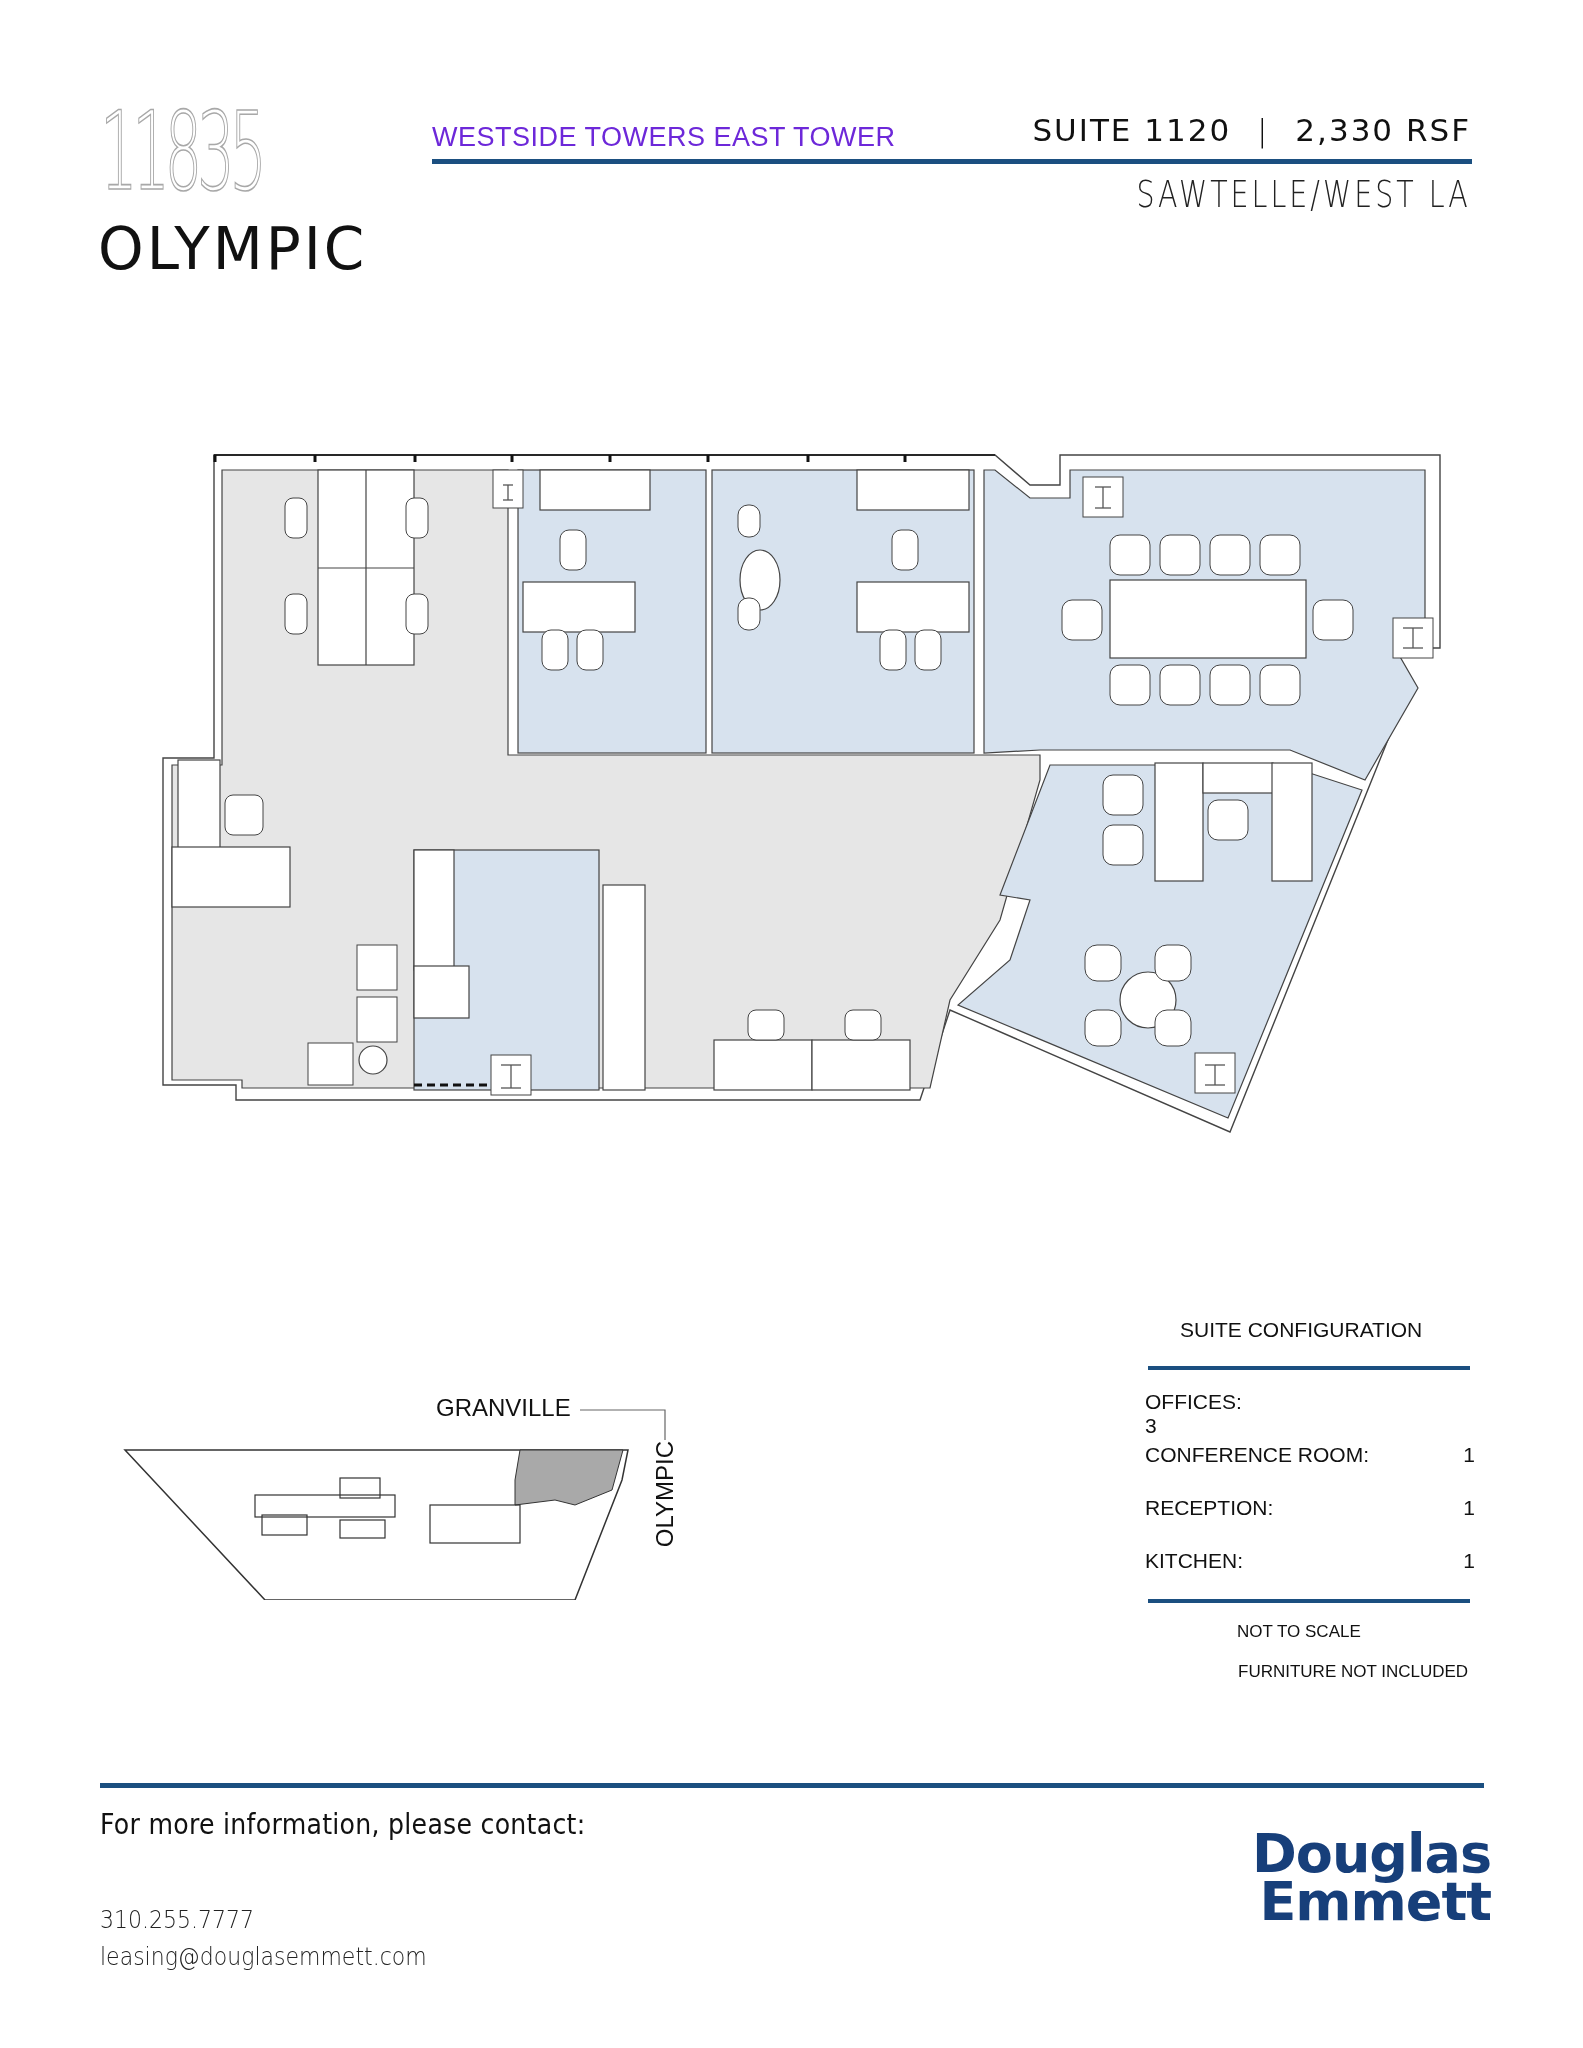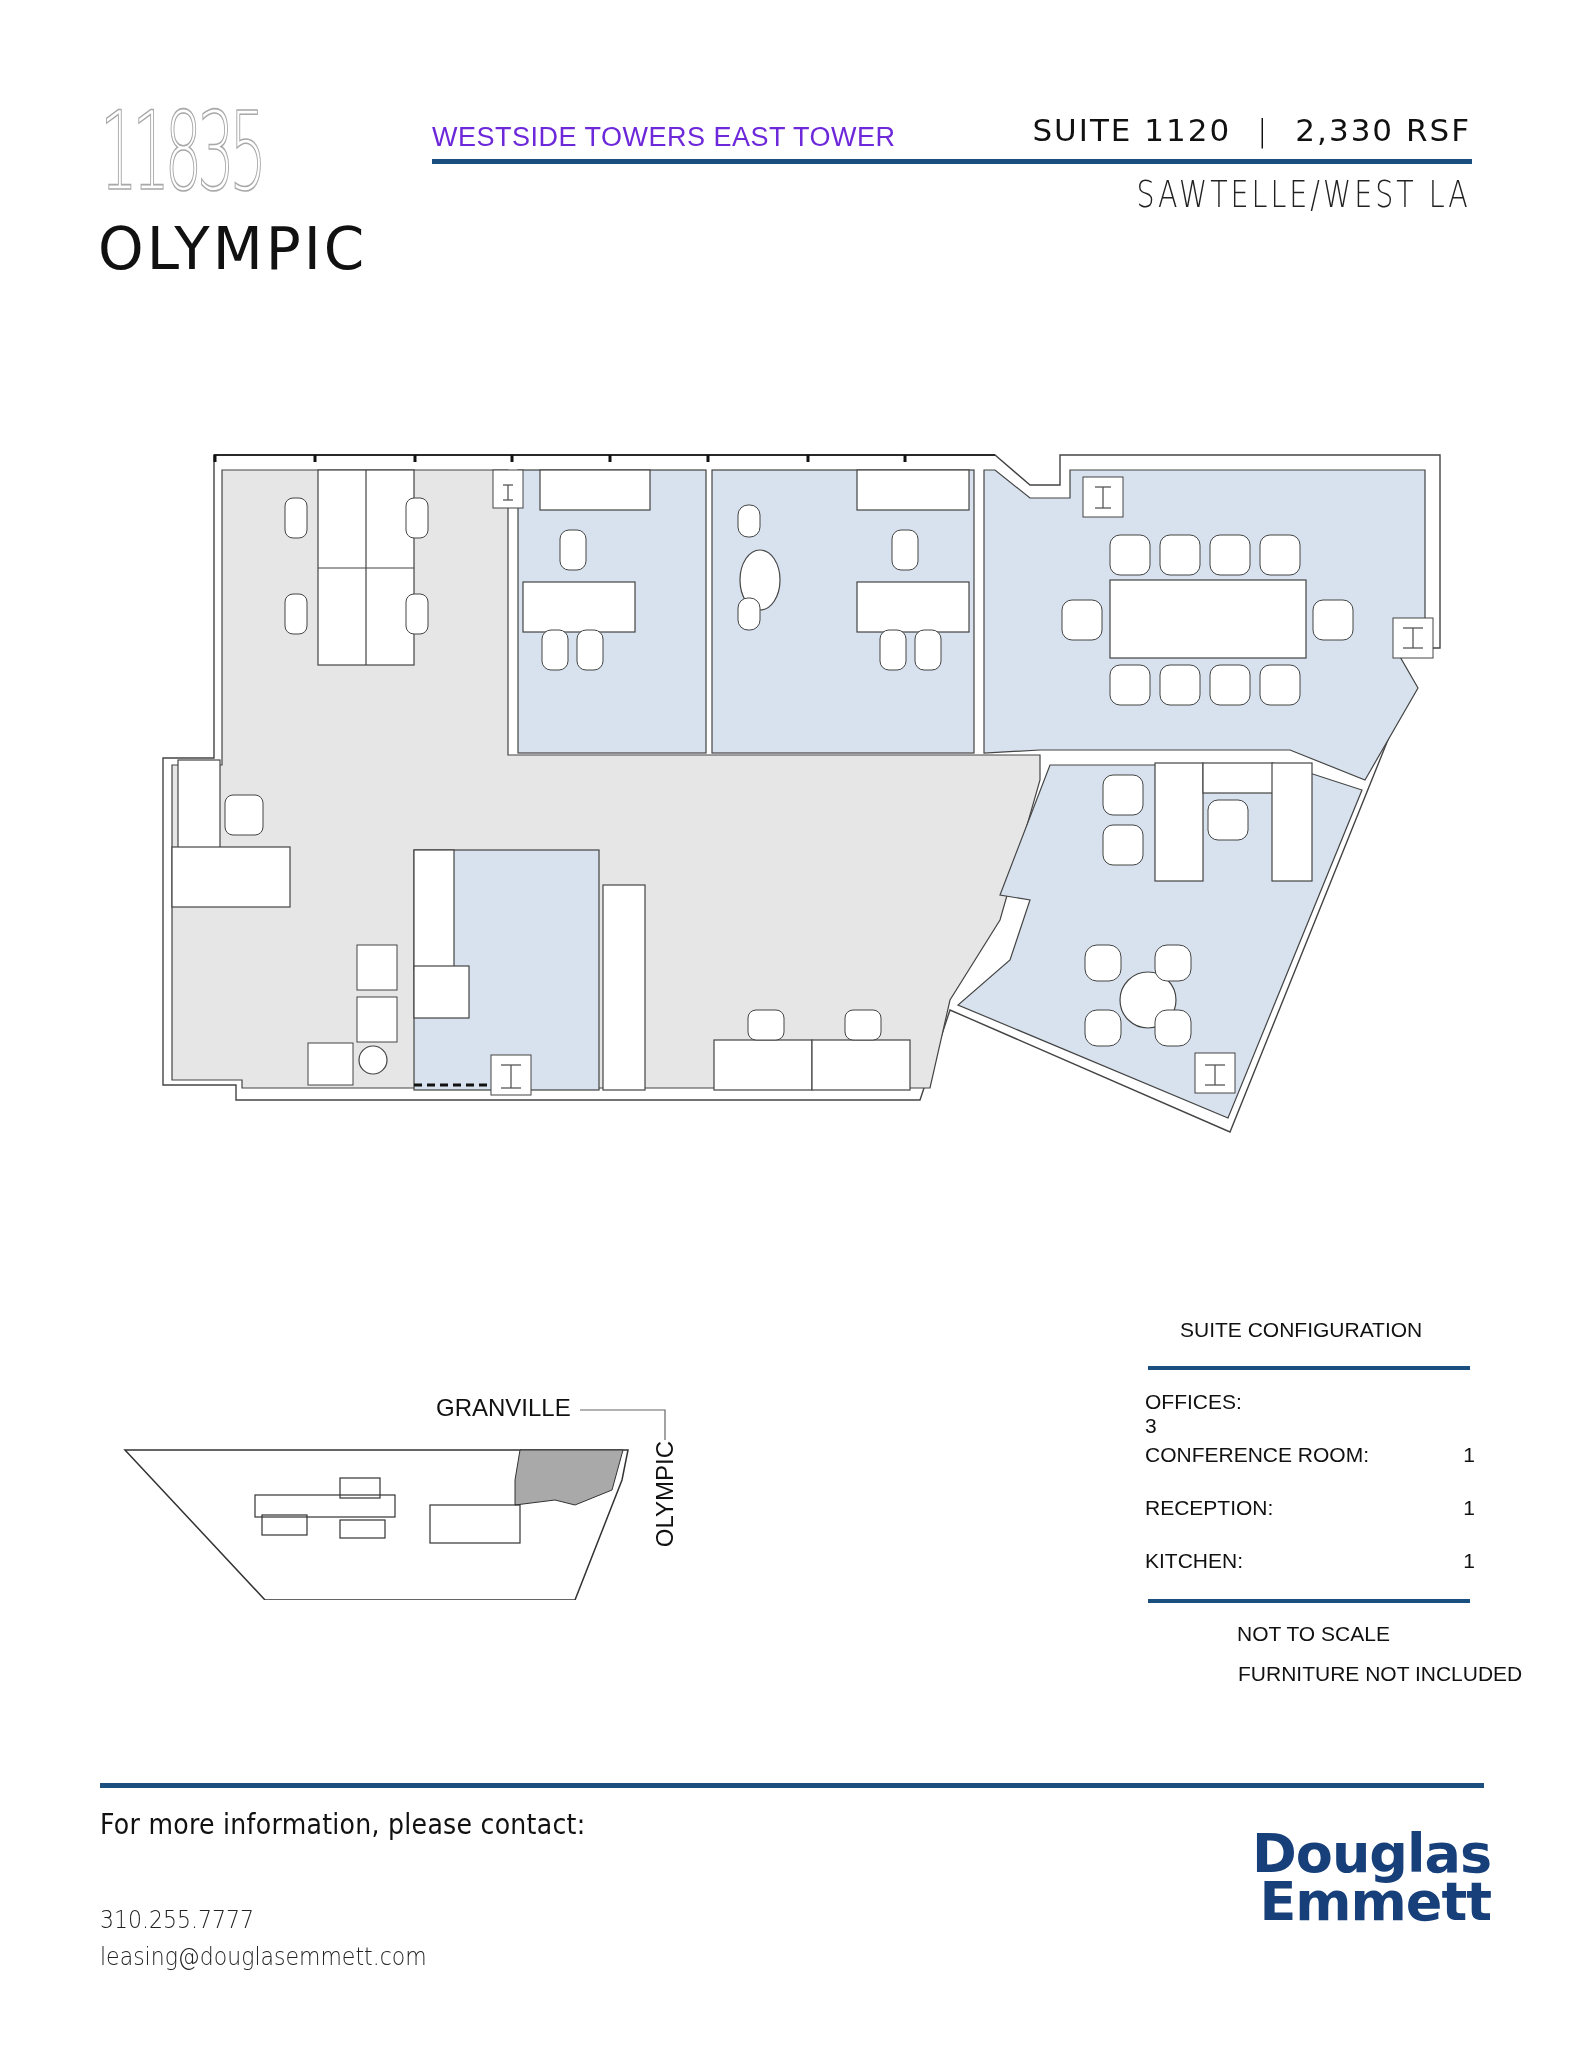--- a/index.html
+++ b/index.html
@@ -7,21 +7,21 @@
   .abs { position: absolute; }
   .addr-num { left: 100px; top: 98px; font-family: "DejaVu Sans", sans-serif; font-size: 108px; font-weight: 200; color: transparent; -webkit-text-stroke: 1.6px #a8a8a8; letter-spacing: -10px; transform: scaleX(0.55); transform-origin: left top; line-height: 1; }
   .addr-street { left: 98px; top: 220px; font-family: "DejaVu Sans", sans-serif; font-size: 58px; letter-spacing: 3px; color: #111; line-height: 1; }
   .building { left: 432px; top: 122px; font-size: 27px; letter-spacing: 0.5px; color: #6d28d9; }
   .rule { background: #1b4f80; height: 5px; }
   .suite { right: 112px; top: 112px; font-family: "DejaVu Sans", sans-serif; font-size: 31px; letter-spacing: 2px; color: #111; text-align: center; }
   .submarket { right: 112px; top: 172px; font-family: "DejaVu Sans", sans-serif; font-size: 38px; font-weight: 200; letter-spacing: 4px; color: #222; transform: scaleX(0.75); transform-origin: right top; }
   .plan { left: 155px; top: 440px; width: 1320px; height: 720px; }
   .cfg-title { left: 1140px; top: 1318px; width: 460px; text-align: left; font-size: 21px; color: #111; }
   .cfg-row { left: 1142px; width: 330px; font-size: 21px; color: #111; display: flex; justify-content: space-between; }
-  .cfg-note { font-size: 21px; color: #111; }
+  .cfg-note { font-size: 17px; color: #111; }
   .keyplan { left: 115px; top: 1380px; width: 570px; height: 220px; }
   .contact-head { left: 100px; top: 1808px; font-family: "DejaVu Sans", sans-serif; font-size: 28px; letter-spacing: 0.3px; color: #111; transform: scaleX(0.9); transform-origin: left top; }
   .contact-line { left: 100px; font-family: "DejaVu Sans", sans-serif; font-size: 25px; font-weight: 300; color: #222; transform: scaleX(0.88); transform-origin: left top; }
   .logo { left: 1252px; top: 1830px; font-family: "DejaVu Sans", sans-serif; font-weight: bold; color: #173f7a; font-size: 54px; line-height: 48px; letter-spacing: -1px; text-align: right; }
   .street-lbl { font-size: 24px; color: #111; }
 </style>
 </head>
 <body>
 
 <div class="abs addr-num">11835</div>

